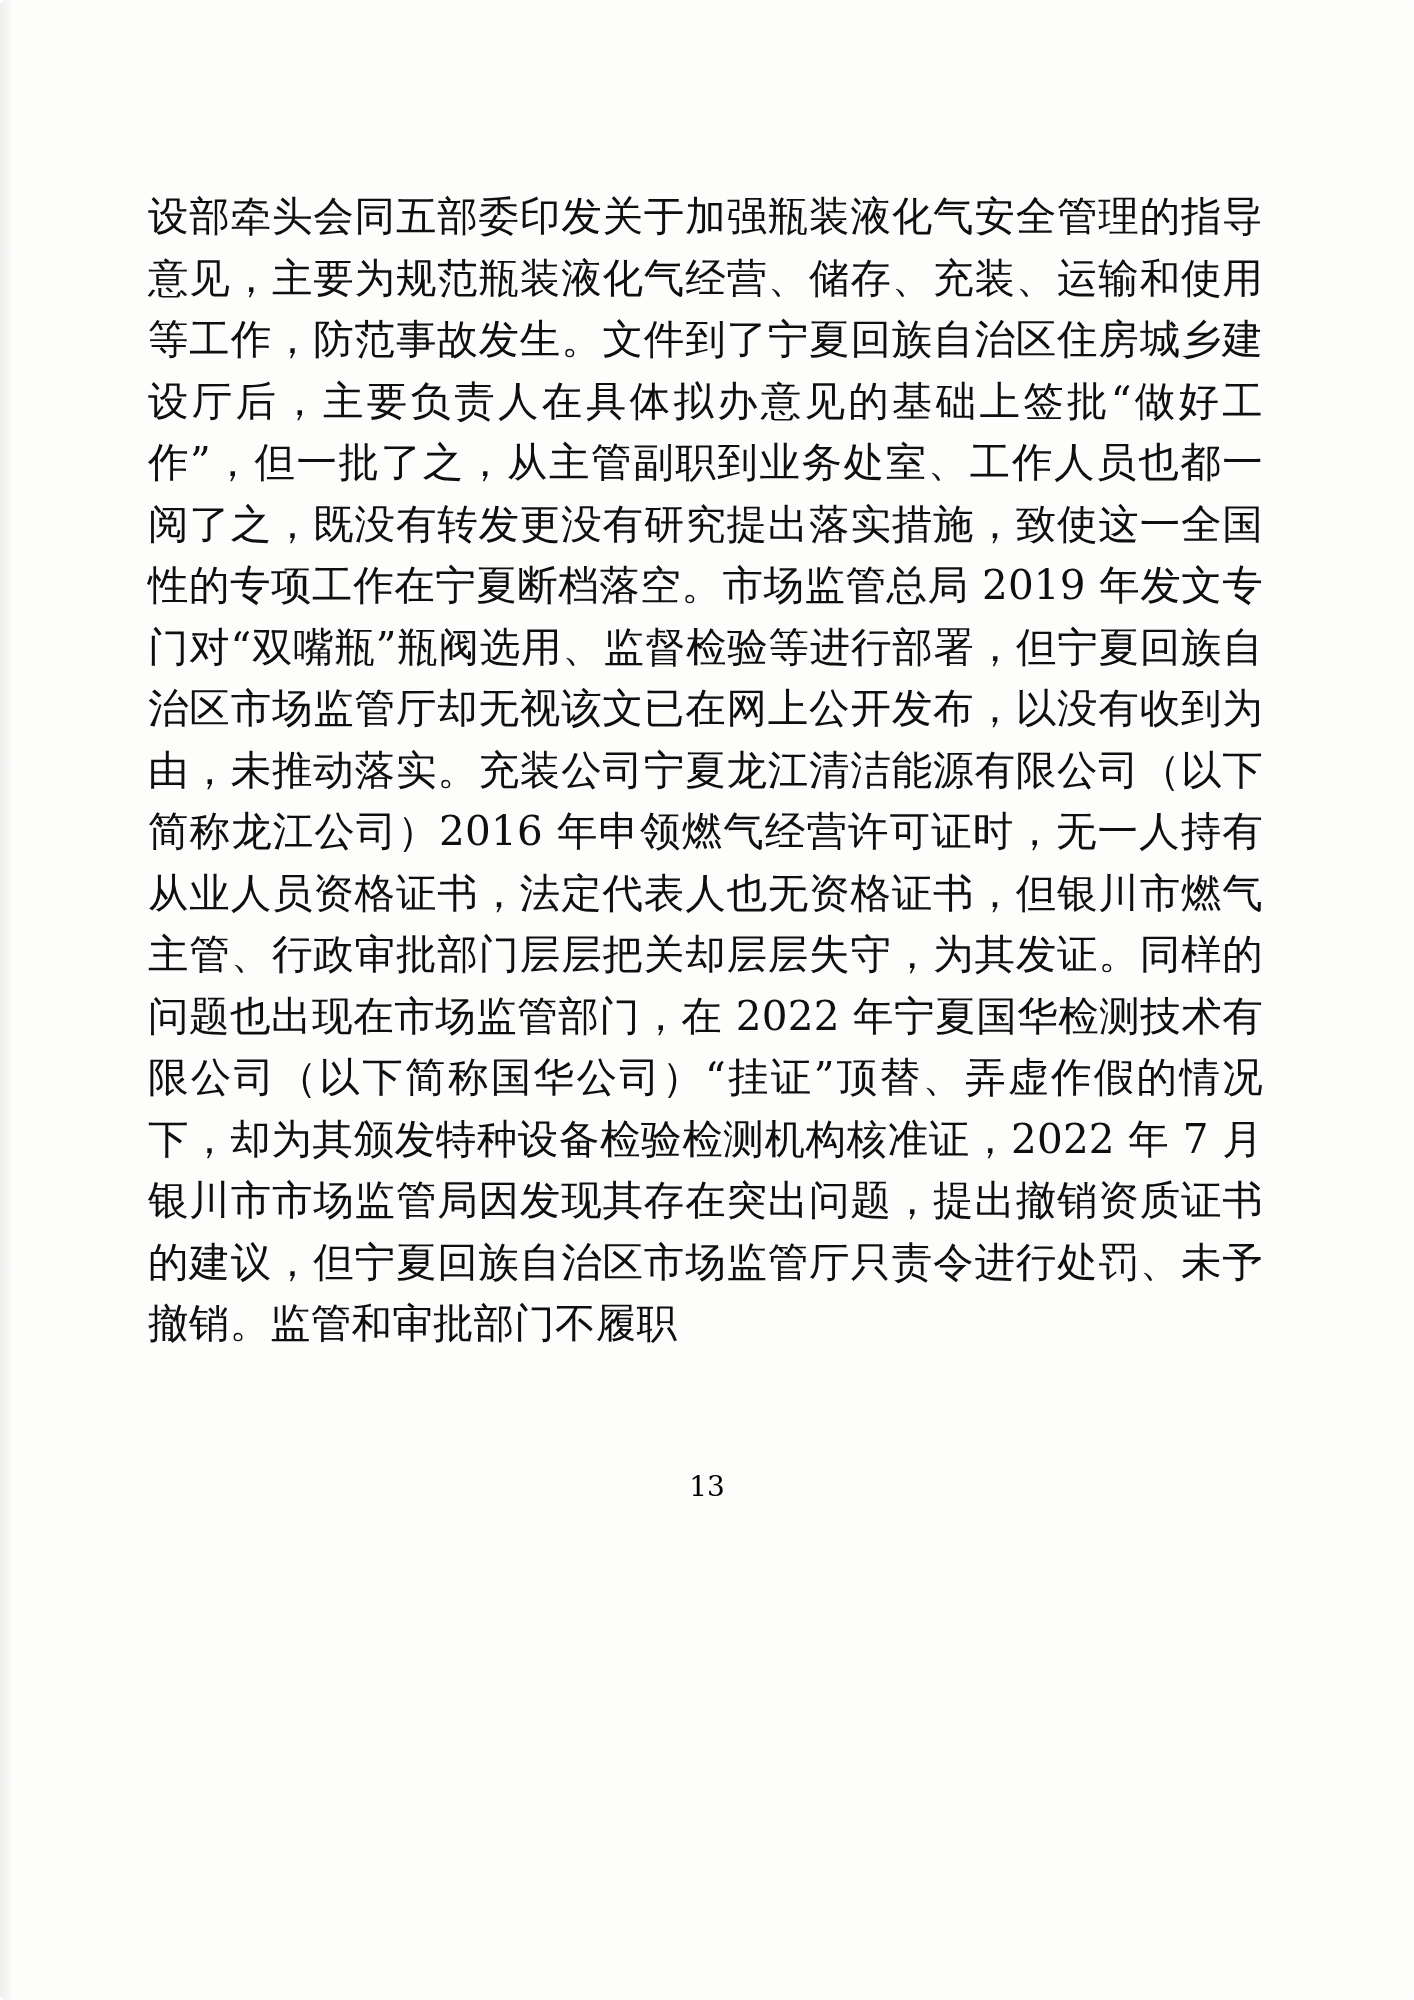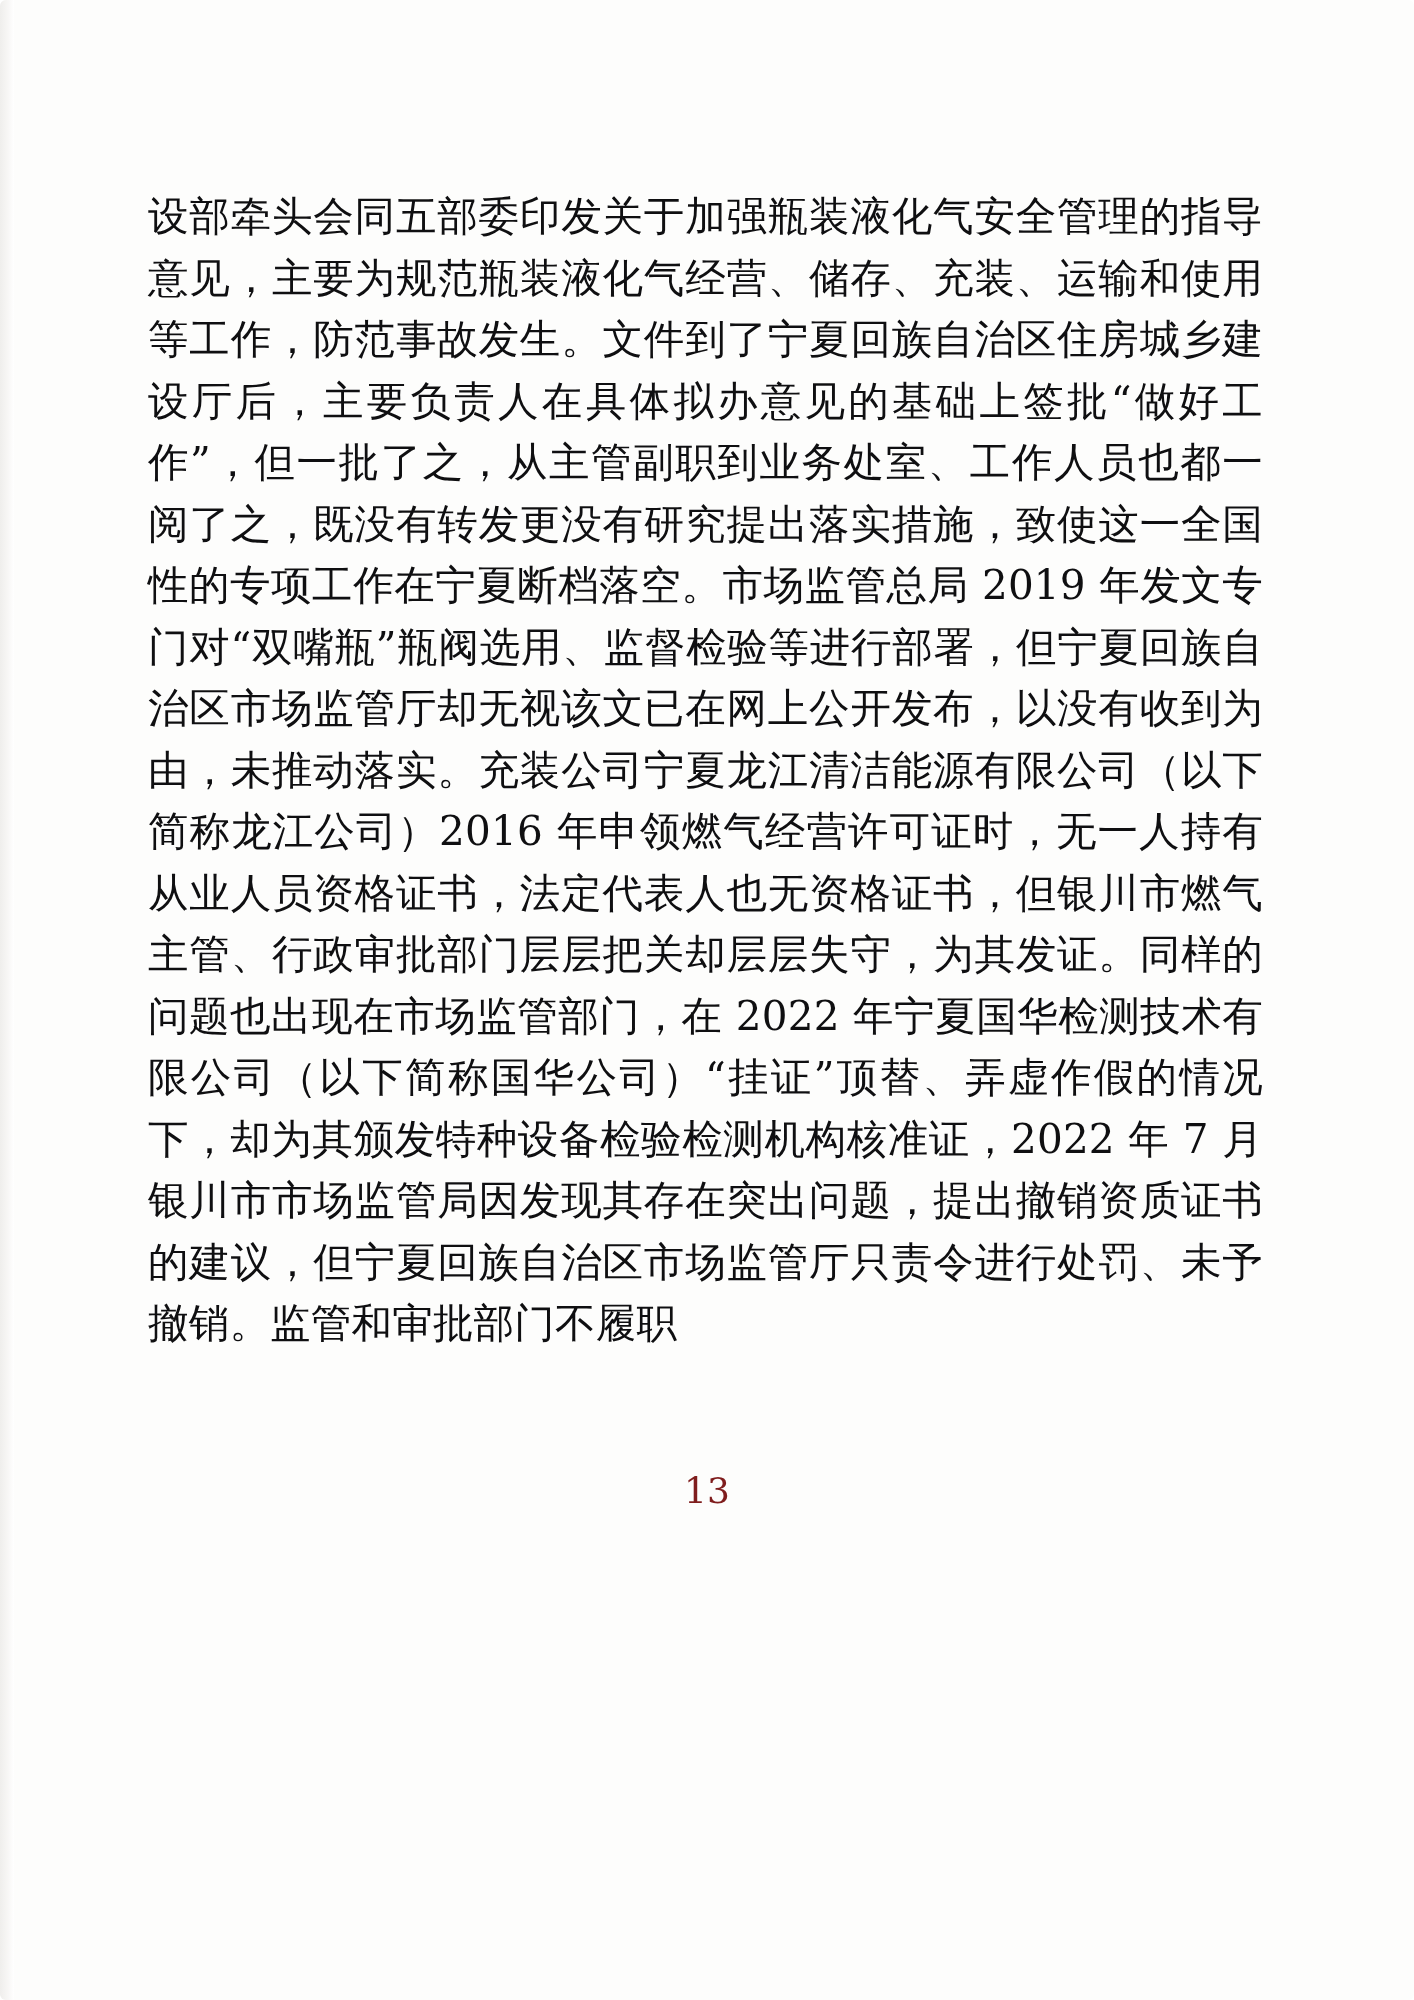--- a/index.html
+++ b/index.html
@@ -40,22 +40,22 @@
     white-space: pre-wrap;
     word-break: break-all;
   }
   .page-number {
     position: absolute;
     left: 0;
     right: 0;
     top: 1470px;
     text-align: center;
     font-family: "DejaVu Serif", "Liberation Serif", serif;
-    font-size: 36px;
-    color: #7f1d1d;
+    font-size: 28px;
+    color: #000000;
   }
 </style>
 </head>
 <body>
 
 <div class="page">
   <div class="edge-left"></div>
   <div class="body-text">设部牵头会同五部委印发关于加强瓶装液化气安全管理的指导意见，主要为规范瓶装液化气经营、储存、充装、运输和使用等工作，防范事故发生。文件到了宁夏回族自治区住房城乡建设厅后，主要负责人在具体拟办意见的基础上签批“做好工作”，但一批了之，从主管副职到业务处室、工作人员也都一阅了之，既没有转发更没有研究提出落实措施，致使这一全国性的专项工作在宁夏断档落空。市场监管总局 2019 年发文专门对“双嘴瓶”瓶阀选用、监督检验等进行部署，但宁夏回族自治区市场监管厅却无视该文已在网上公开发布，以没有收到为由，未推动落实。充装公司宁夏龙江清洁能源有限公司（以下简称龙江公司）2016 年申领燃气经营许可证时，无一人持有从业人员资格证书，法定代表人也无资格证书，但银川市燃气主管、行政审批部门层层把关却层层失守，为其发证。同样的问题也出现在市场监管部门，在 2022 年宁夏国华检测技术有限公司（以下简称国华公司）“挂证”顶替、弄虚作假的情况下，却为其颁发特种设备检验检测机构核准证，2022 年 7 月银川市市场监管局因发现其存在突出问题，提出撤销资质证书的建议，但宁夏回族自治区市场监管厅只责令进行处罚、未予撤销。监管和审批部门不履职</div>
   <div class="page-number">13</div>
 </div>

